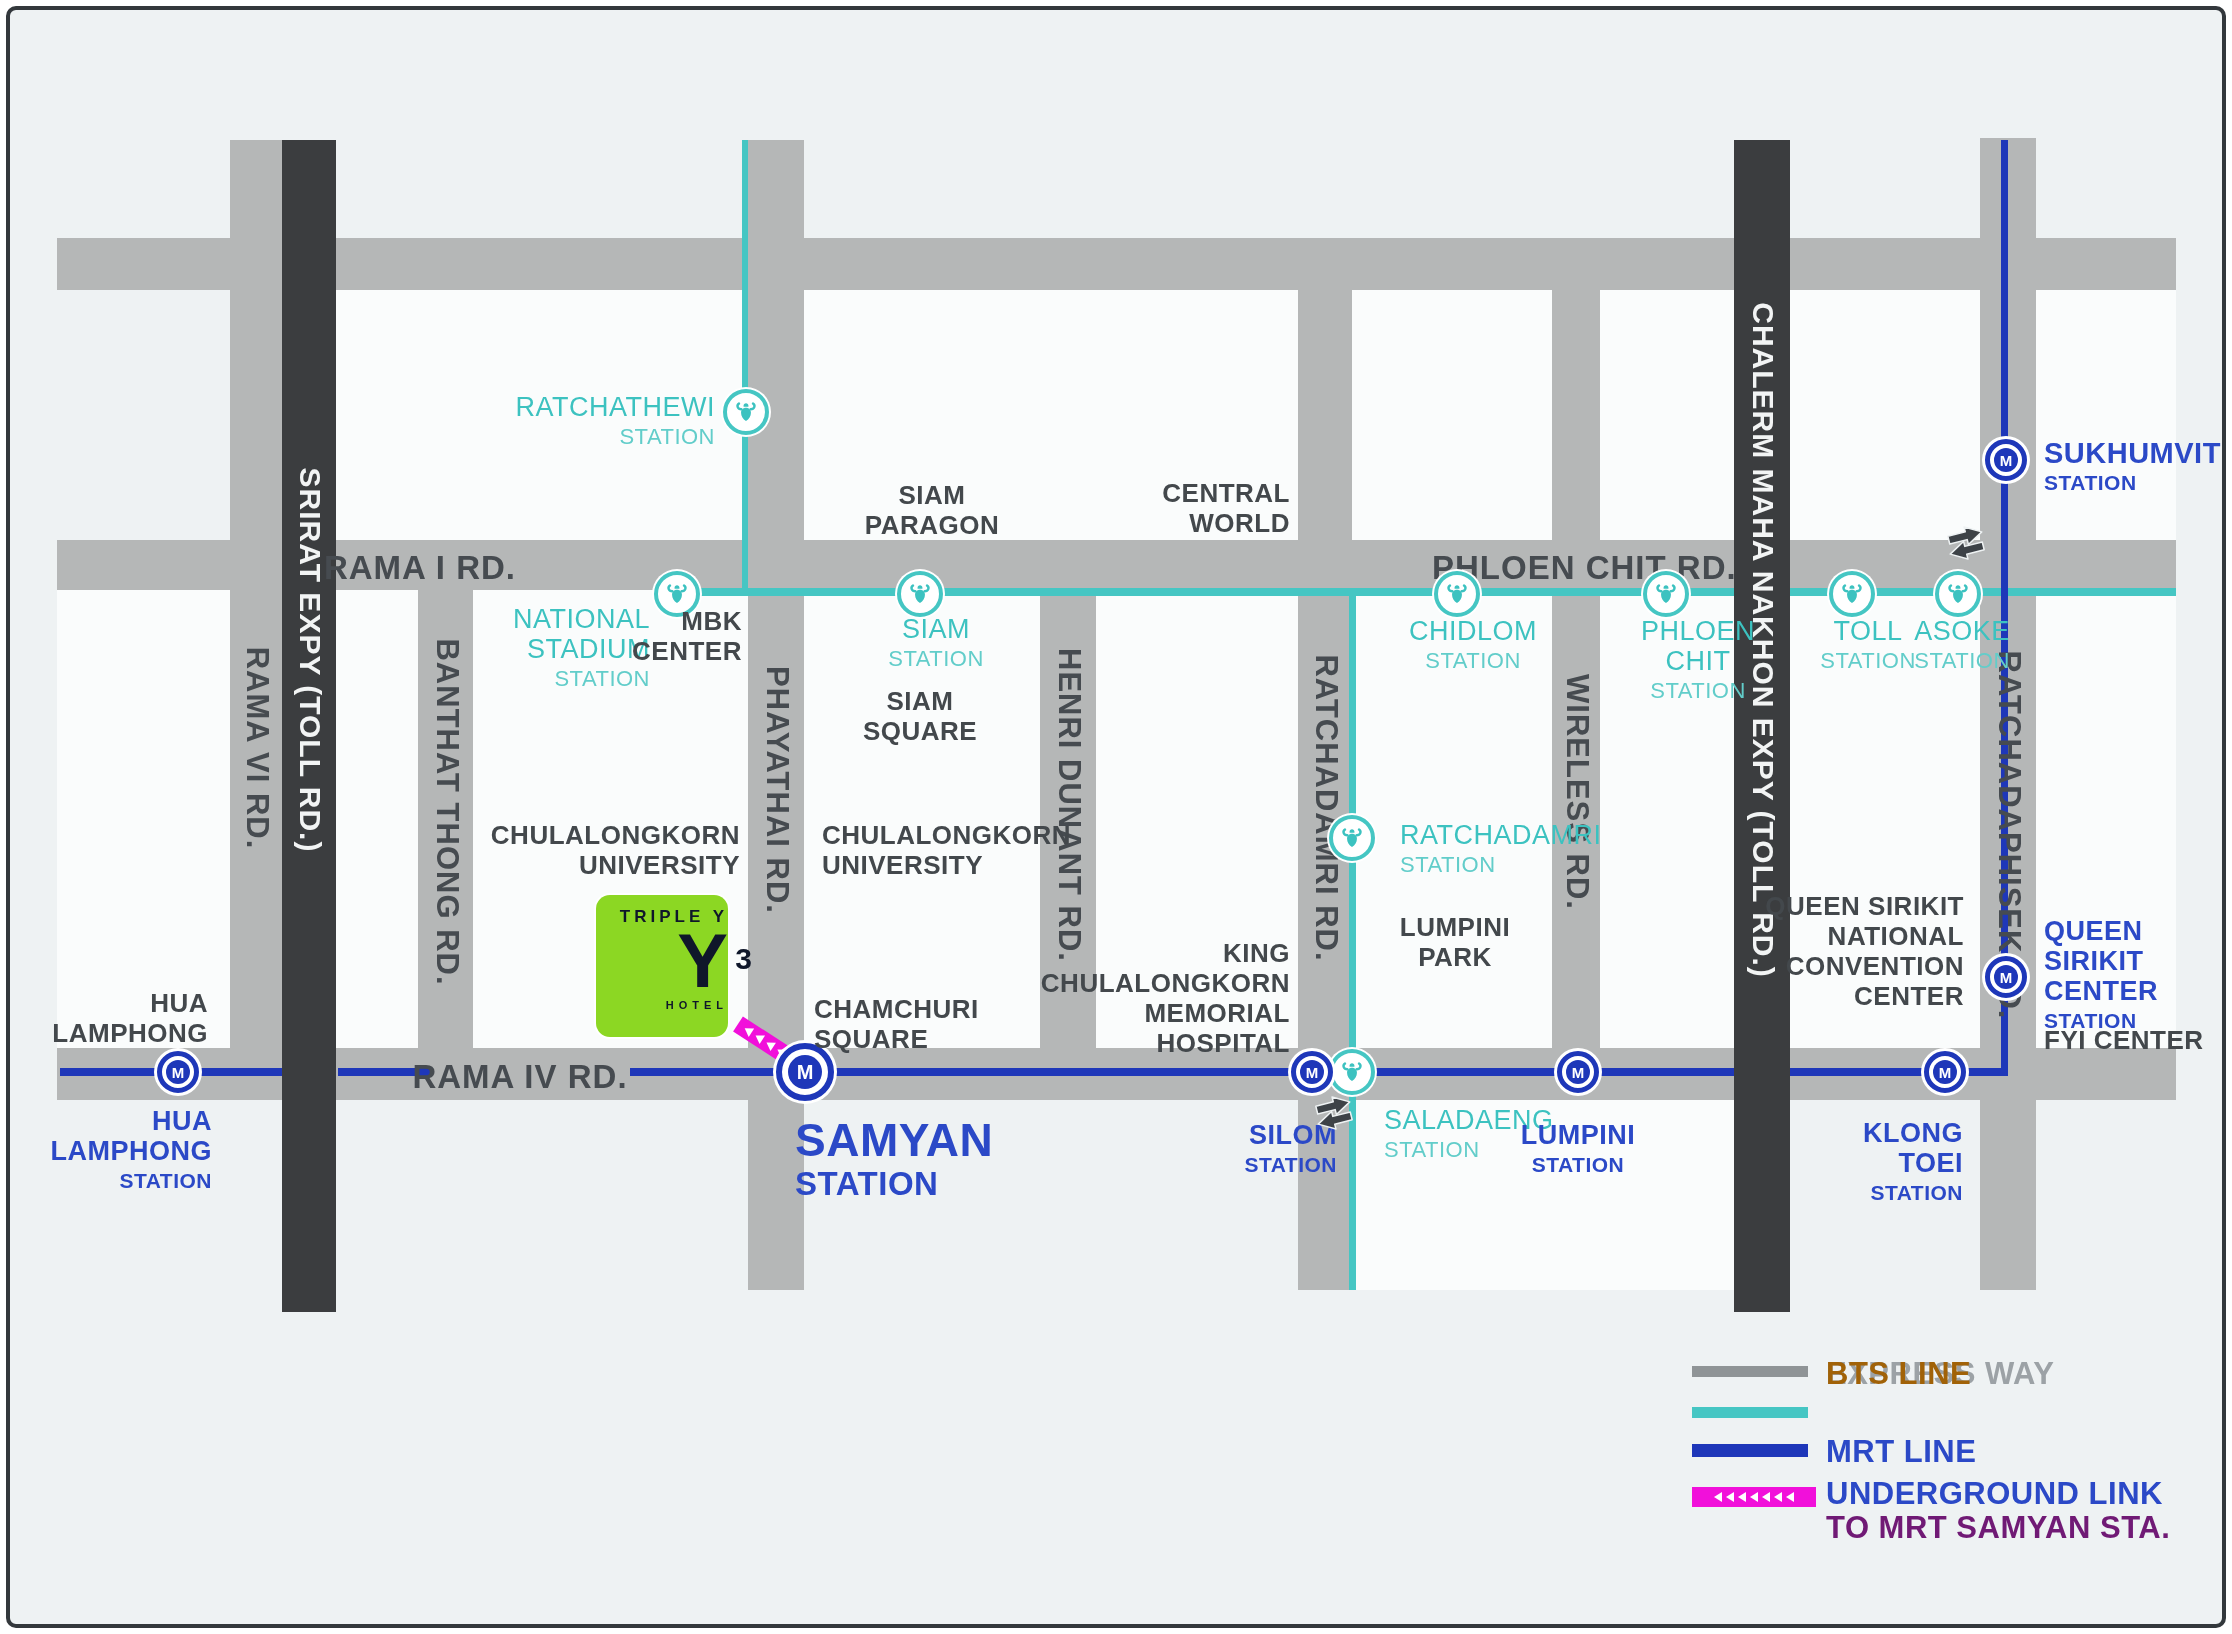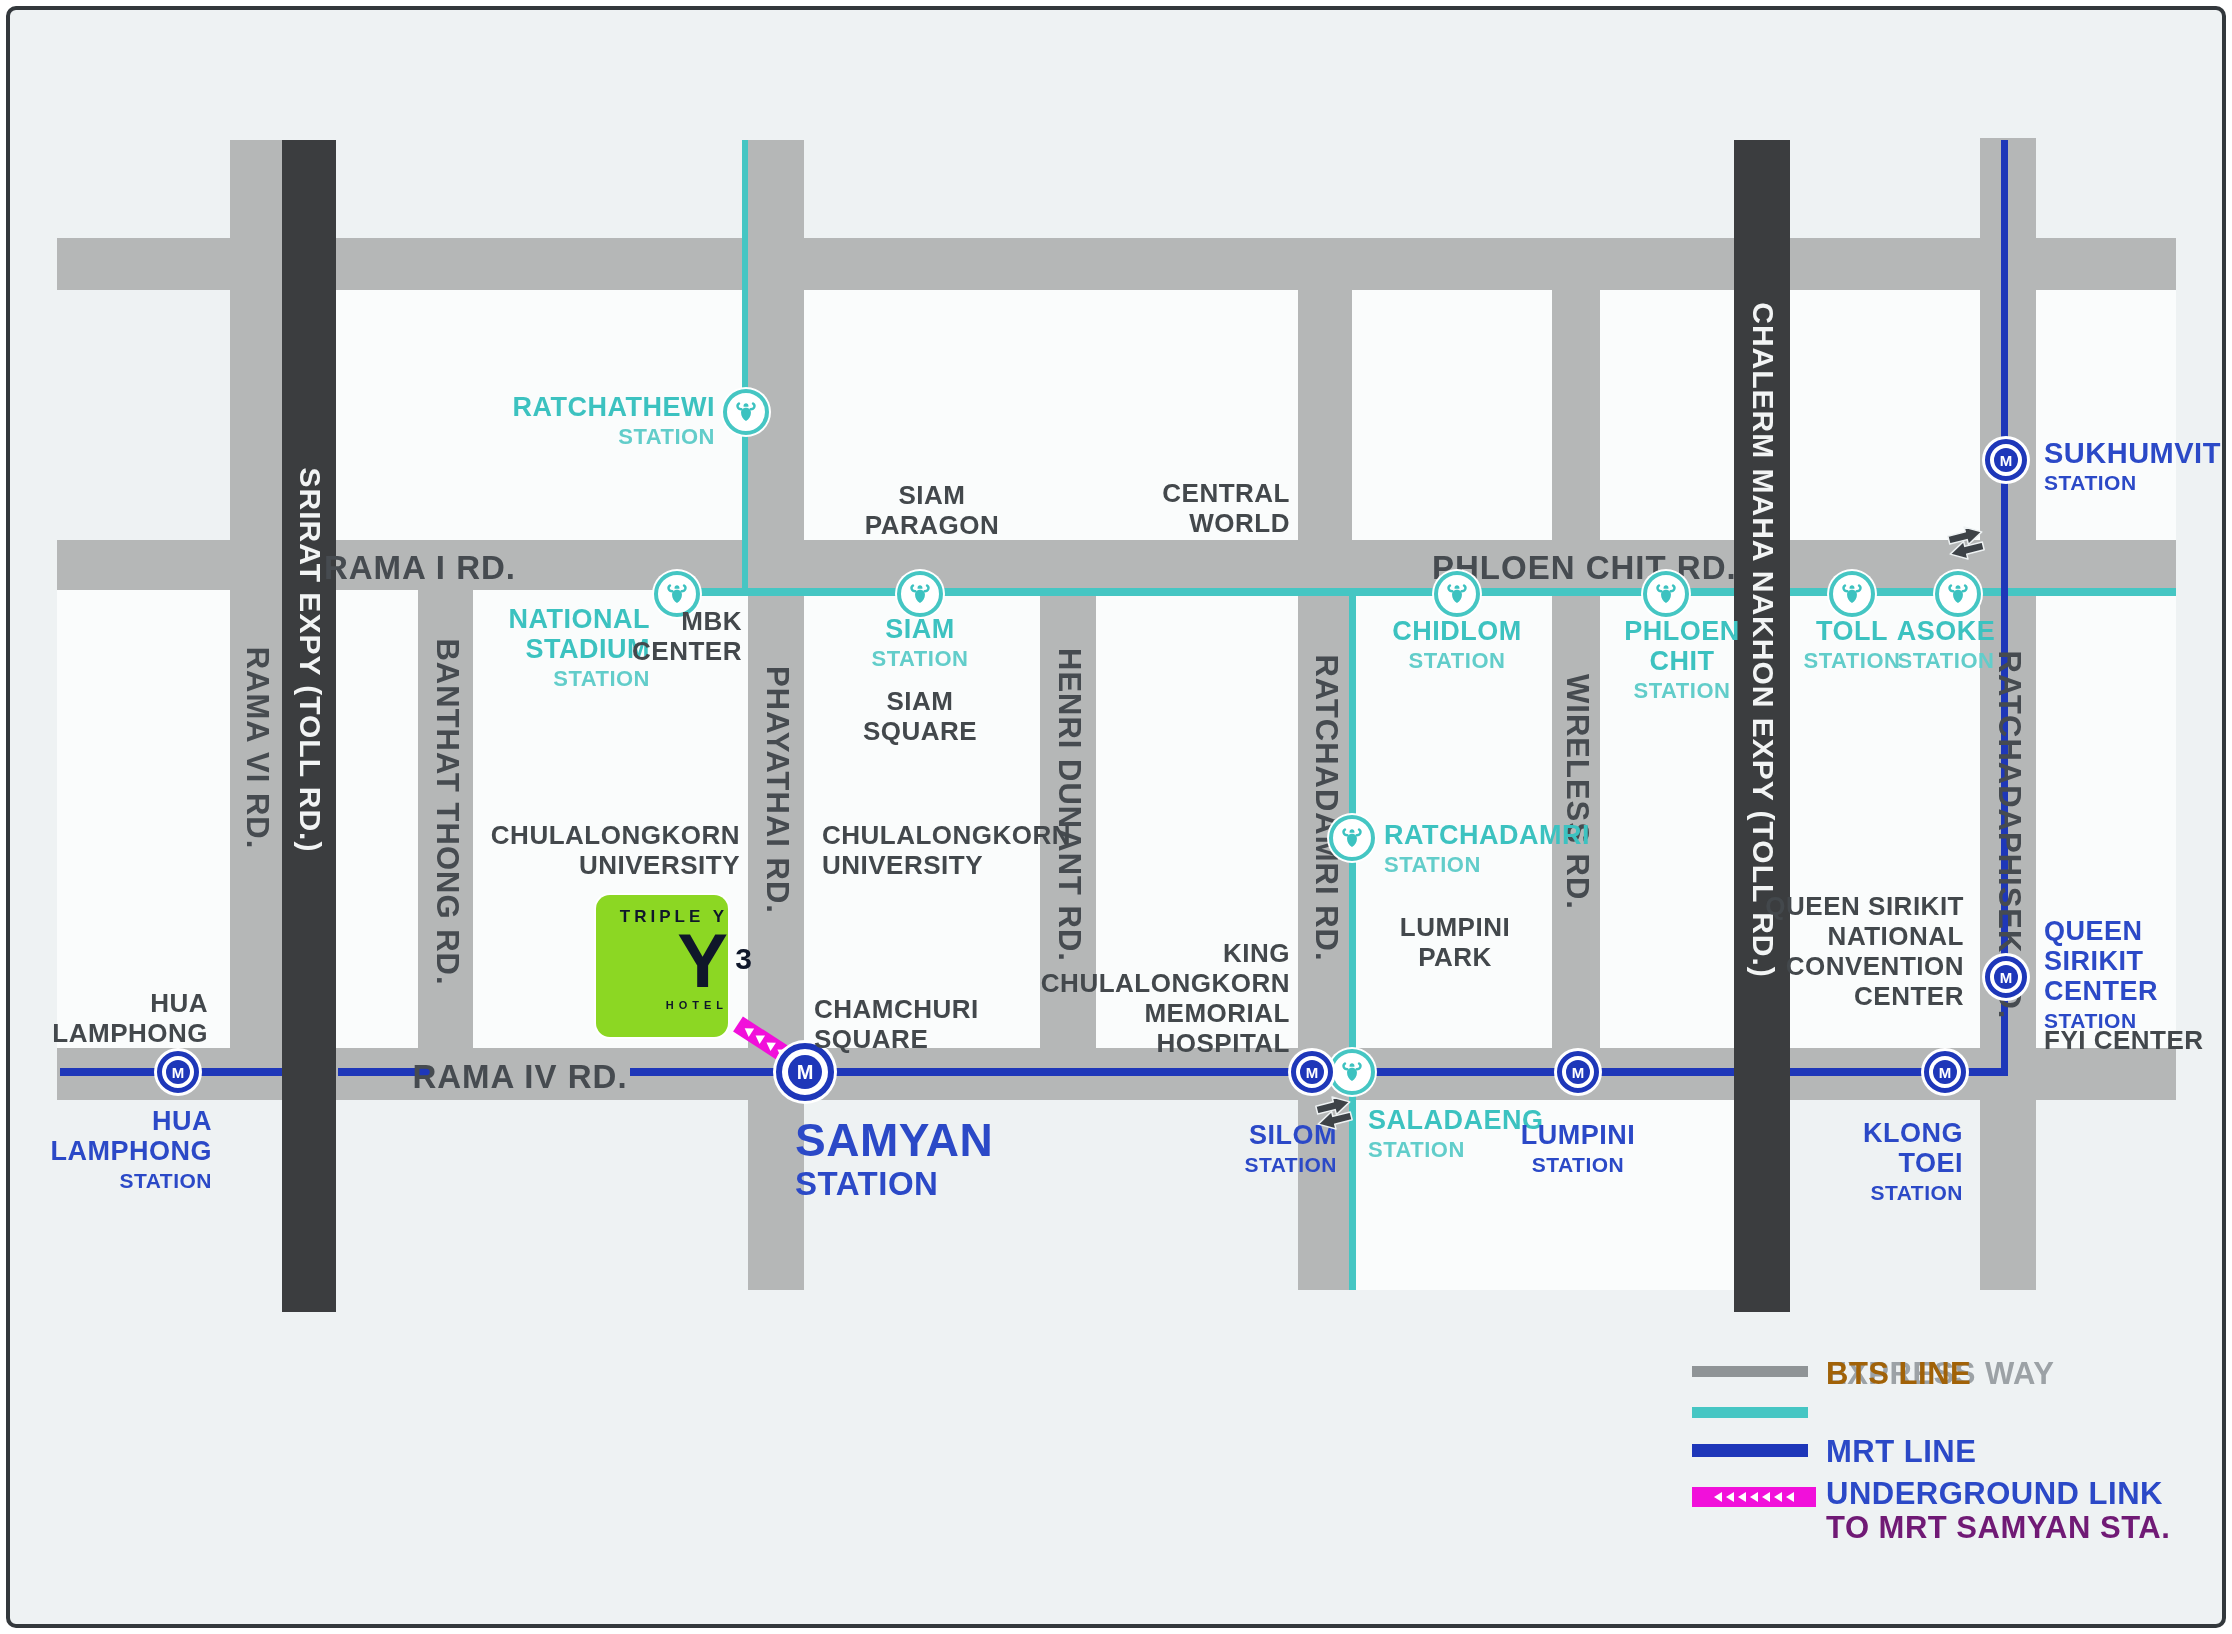--- a/index.html
+++ b/index.html
@@ -9,21 +9,21 @@
   .abs{position:absolute;}
   .blk{position:absolute;background:#fafcfc;}
   .road{position:absolute;background:#b5b7b7;}
   .droad{position:absolute;background:#3b3d3f;}
   .cyan{position:absolute;background:#45c6c3;}
   .blue{position:absolute;background:#1e37b9;}
   .hlab{position:absolute;color:#464b50;font-weight:700;font-size:33px;letter-spacing:1px;text-align:center;white-space:nowrap;}
   .vlab{position:absolute;color:#464b50;font-weight:700;font-size:31px;letter-spacing:1px;writing-mode:vertical-rl;transform:translate(-50%,-50%);white-space:nowrap;}
   .vlab.white{color:#f2f4f4;}
   .lm{position:absolute;color:#43484c;font-weight:700;font-size:26px;line-height:30px;letter-spacing:.5px;white-space:nowrap;}
-  .bts-lbl{position:absolute;color:#3cc2c0;font-weight:700;font-size:27px;line-height:30px;letter-spacing:.5px;white-space:nowrap;}
+  .bts-lbl{position:absolute;color:#3cc2c0;font-weight:400;font-size:27px;line-height:30px;letter-spacing:.5px;white-space:nowrap;margin-left:16px;}
   .bts-lbl .sub{font-size:22px;color:#62cdca;}
   .mrt-lbl{position:absolute;color:#2b49c7;font-weight:700;font-size:27px;line-height:30px;letter-spacing:.5px;white-space:nowrap;}
   .mrt-lbl .sub{font-size:21px;}
   .ta-r{text-align:right;} .ta-c{text-align:center;}
   .line{display:block;}
   .bts-ic{position:absolute;width:46px;height:46px;border-radius:50%;background:#ffffff;border:4px solid #45c6c3;box-sizing:border-box;box-shadow:0 0 0 2px #ffffff;display:flex;align-items:center;justify-content:center;}
   .mrt-ic{position:absolute;width:42px;height:42px;border-radius:50%;background:#ffffff;border:5px solid #1e37b9;box-sizing:border-box;box-shadow:0 0 0 3px #ffffff;display:flex;align-items:center;justify-content:center;}
   .mrt-ic .disc{width:24px;height:24px;border-radius:50%;background:#1e37b9;color:#fff;font-weight:700;font-size:15px;display:flex;align-items:center;justify-content:center;}
   .mrt-ic.big{width:58px;height:58px;border:6px solid #1e37b9;}
   .mrt-ic.big .disc{width:34px;height:34px;font-size:20px;}

